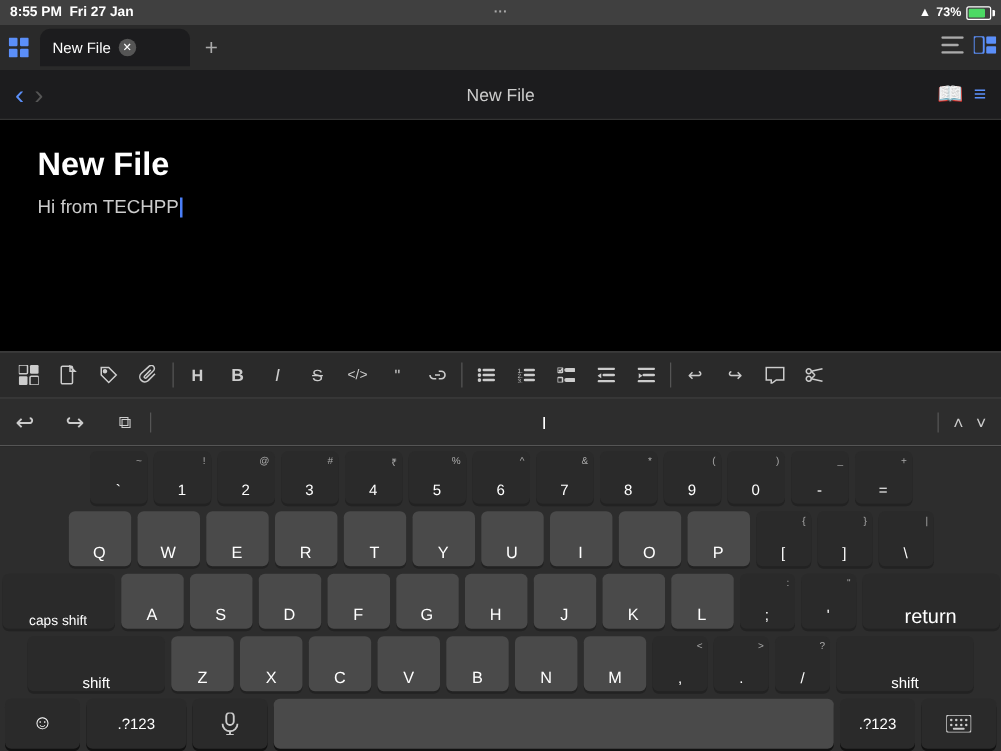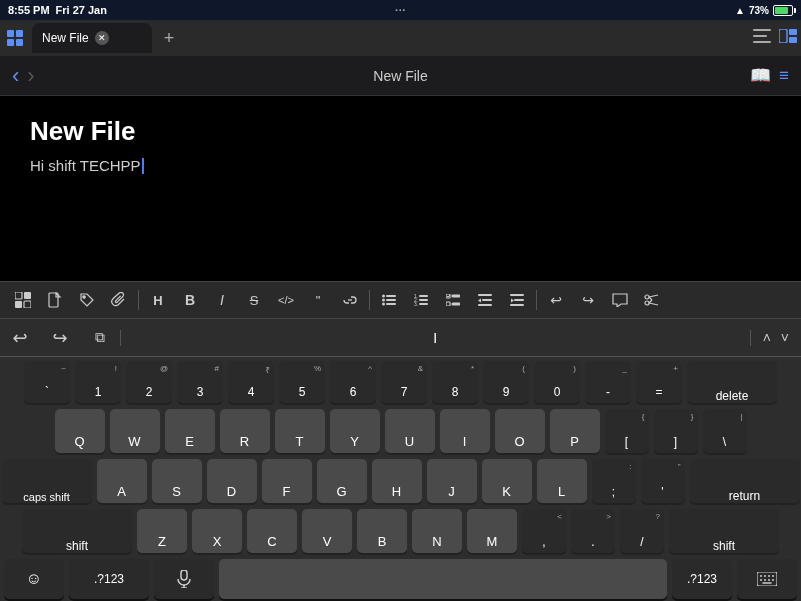--- a/index.html
+++ b/index.html
@@ -11,21 +11,21 @@
       overflow: hidden;
       color: #fff;
     }
 
     
     .status-bar {
       display: flex;
       justify-content: space-between;
       align-items: center;
       height: 20px;
-      background: #0f172a;
+      background: #404040;
       padding: 0 8px;
       font-size: 11px;
       font-weight: 600;
     }
     .status-left { display: flex; align-items: center; gap: 6px; }
     .status-right { display: flex; align-items: center; gap: 4px; font-size: 10px; }
     .battery-icon {
       display: inline-block;
       width: 20px;
       height: 11px;
@@ -346,21 +346,21 @@
   <span class="nav-title">New File</span>
   <div class="nav-right">
     <span class="nav-icon" style="font-size:17px;">📖</span>
     <span class="nav-icon" style="font-size:17px;">≡</span>
   </div>
 </div>
 
 <div class="content-area">
   <div class="doc-title">New File</div>
   <div class="doc-content">
-    <span>Hi shift TECHPP</span><span class="cursor"></span>
+    <span>Hi from TECHPP</span><span class="cursor"></span>
   </div>
 </div>
 
 <div class="format-toolbar">
   <div class="fmt-btn">
     <svg width="16" height="16" viewBox="0 0 16 16" fill="#ccc">
         <rect x="0" y="0" width="7" height="7" rx="1" fill="none" stroke="#ccc" stroke-width="1.2"></rect>
         <rect x="9" y="0" width="7" height="7" rx="1"></rect>
         <rect x="0" y="9" width="7" height="7" rx="1"></rect>
         <rect x="9" y="9" width="7" height="7" rx="1" fill="none" stroke="#ccc" stroke-width="1.2"></rect>
@@ -521,21 +521,20 @@
       <span>0</span>
     </div>
     <div class="key key-dark" style="height:42px;width:46px;font-size:12px;">
       <span class="key-sub">_</span>
       <span>-</span>
     </div>
     <div class="key key-dark" style="height:42px;width:46px;font-size:12px;">
       <span class="key-sub">+</span>
       <span>=</span>
     </div>
-    <div class="key key-dark key-delete" style="height:42px;width:90px;font-size:12px;justify-content:center;padding-bottom:0;">delete</div>
   </div>
 
   <div class="key-row qwerty-row">
     <div class="key" style="height:44px;width:50px;">Q</div>
     <div class="key" style="height:44px;width:50px;">W</div>
     <div class="key" style="height:44px;width:50px;">E</div>
     <div class="key" style="height:44px;width:50px;">R</div>
     <div class="key" style="height:44px;width:50px;">T</div>
     <div class="key" style="height:44px;width:50px;">Y</div>
     <div class="key" style="height:44px;width:50px;">U</div>
@@ -568,21 +567,21 @@
     <div class="key" style="height:44px;width:50px;">K</div>
     <div class="key" style="height:44px;width:50px;">L</div>
     <div class="key key-dark" style="height:44px;width:44px;font-size:12px;">
         <span class="key-sub">:</span>
         <span>;</span>
       </div>
     <div class="key key-dark" style="height:44px;width:44px;font-size:12px;">
         <span class="key-sub">"</span>
         <span>'</span>
       </div>
-    <div class="key key-dark key-return" style="height:44px;width:110px;font-size:12px;justify-content:center;padding-bottom:0;">return</div>
+    <div class="key key-dark key-return" style="height:44px;width:110px;font-size:16px;justify-content:center;padding-bottom:0;">return</div>
   </div>
 
   <div class="key-row zxcv-row">
     <div class="key key-dark key-shift" style="height:44px;width:110px;font-size:12px;justify-content:center;padding-bottom:0;">shift</div>
     <div class="key" style="height:44px;width:50px;">Z</div>
     <div class="key" style="height:44px;width:50px;">X</div>
     <div class="key" style="height:44px;width:50px;">C</div>
     <div class="key" style="height:44px;width:50px;">V</div>
     <div class="key" style="height:44px;width:50px;">B</div>
     <div class="key" style="height:44px;width:50px;">N</div>

